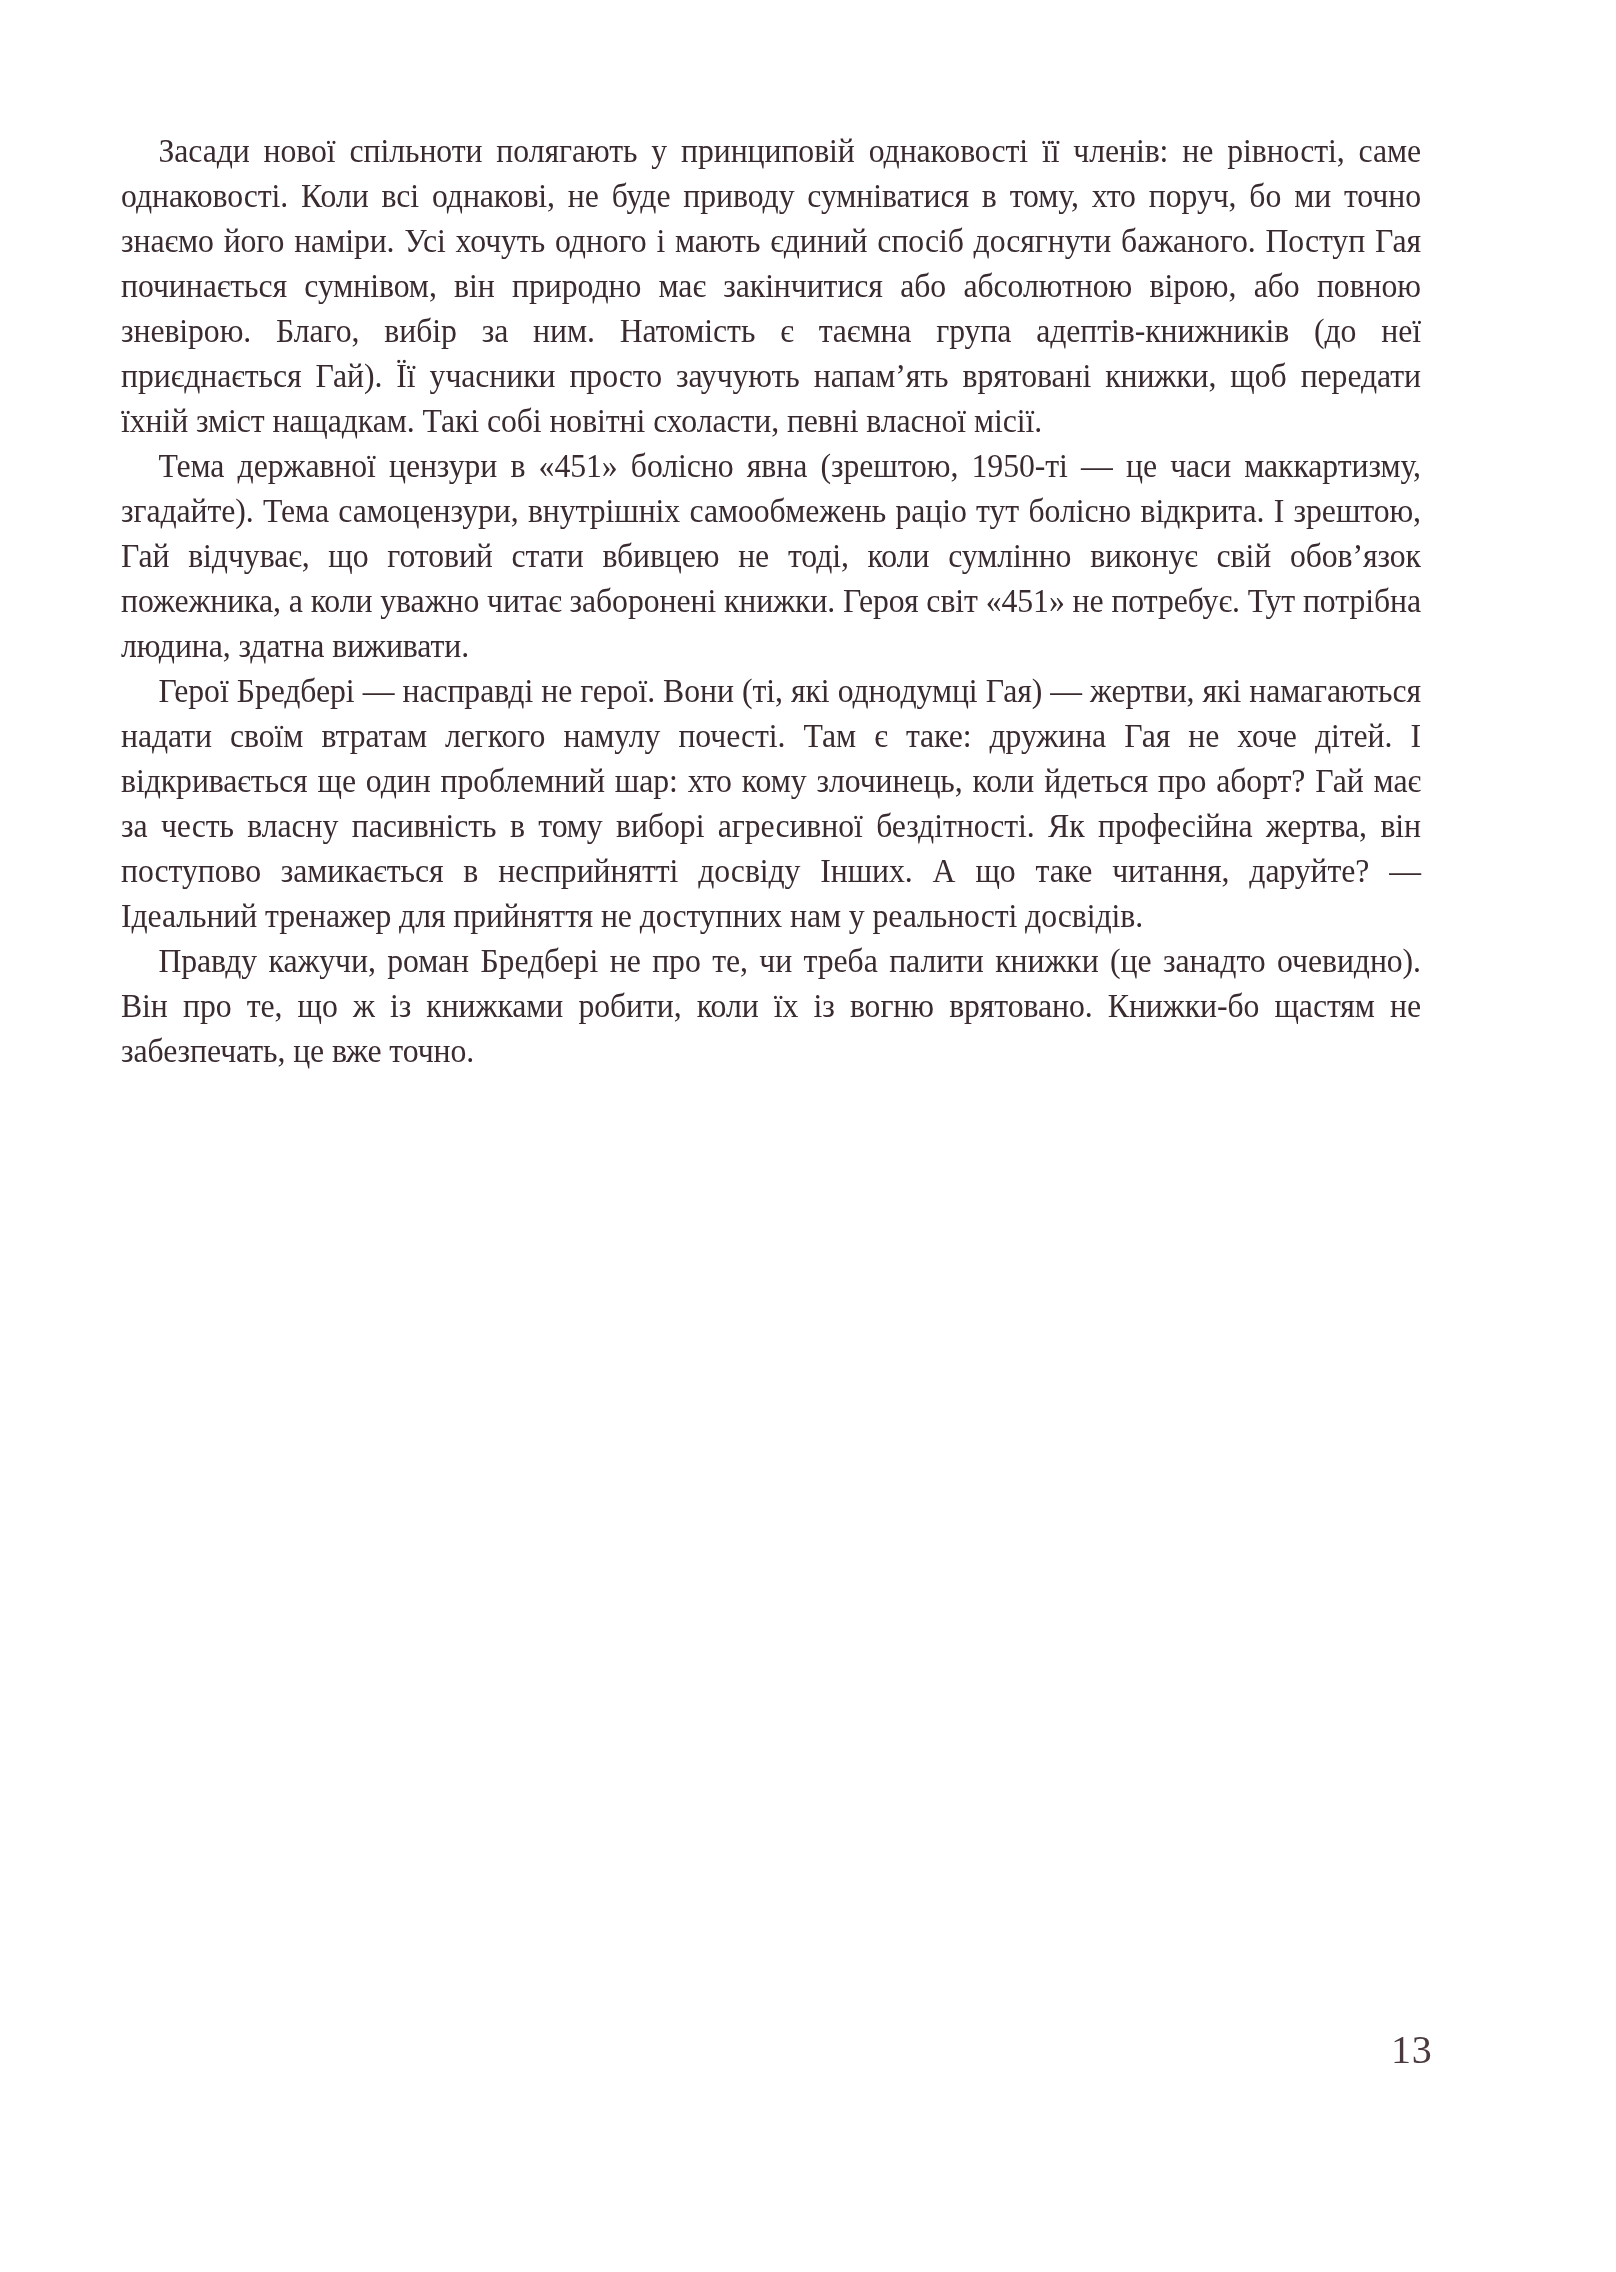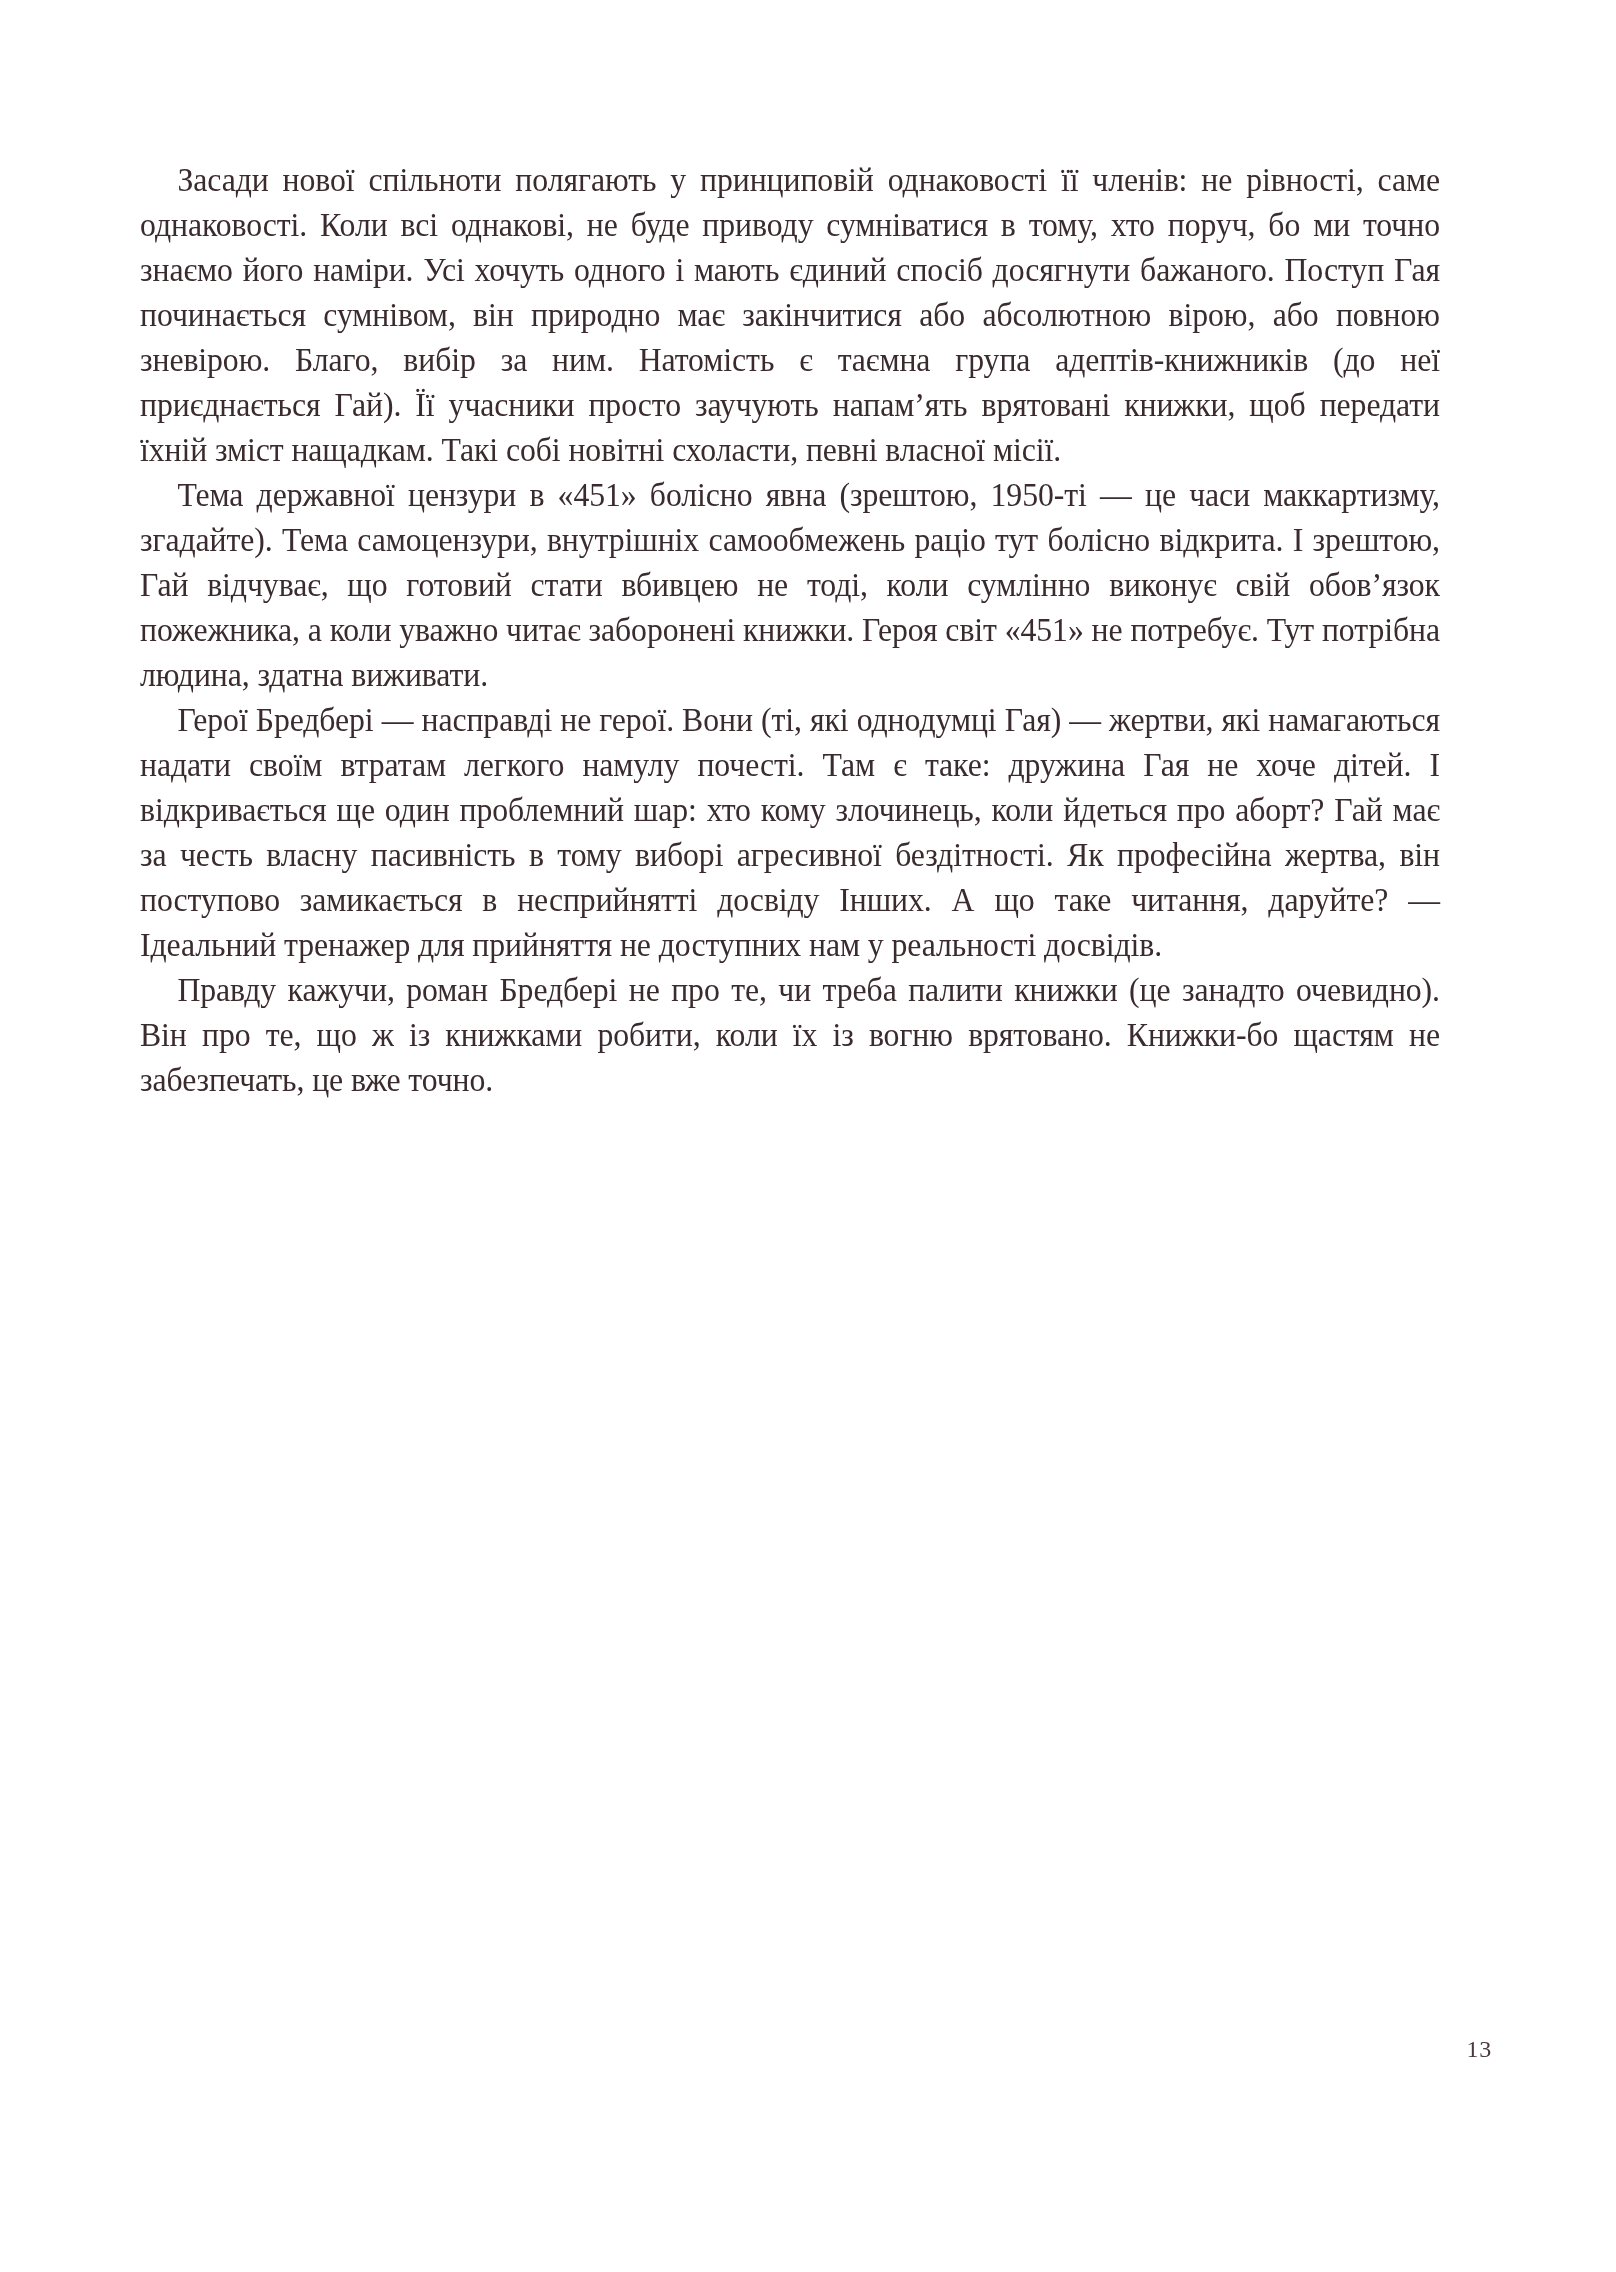--- a/index.html
+++ b/index.html
@@ -18,24 +18,23 @@
 
   #page {
     position: absolute;
     inset: 0;
     background: #ffffff;
   }
 
   
   #text-column {
     position: absolute;
-    left: 140px;
+    left: 121px;
     top: 128px;
     width: 1300px;
-    margin-top: 29px;
   }
 
   .para {
     margin: 0;
     color: #3a2b2e;
     font-family: "Liberation Serif", "DejaVu Serif", serif;
     font-size: 34px;
     line-height: 45px;
     text-align: justify;
     text-align-last: left;
@@ -48,24 +47,24 @@
     hyphens: manual;
     -webkit-hyphens: manual;
   }
 
   
   #folio {
     position: absolute;
     right: 125px;
     top: 2031px;
     width: 101px;
-    text-align: right;
+    text-align: left;
     color: #4a3a3d;
     font-family: "Liberation Serif", "DejaVu Serif", serif;
-    font-size: 24px;
+    font-size: 40px;
     line-height: 37px;
     letter-spacing: 0.8px;
   }
 </style>
 </head>
 <body>
 
 <div id="page">
 
   <div id="text-column">

